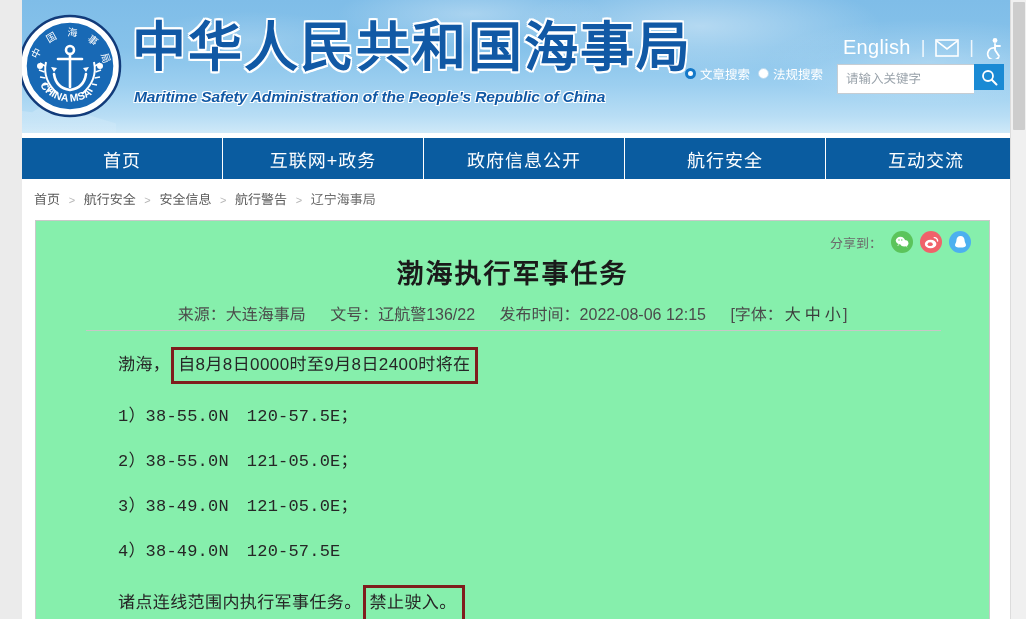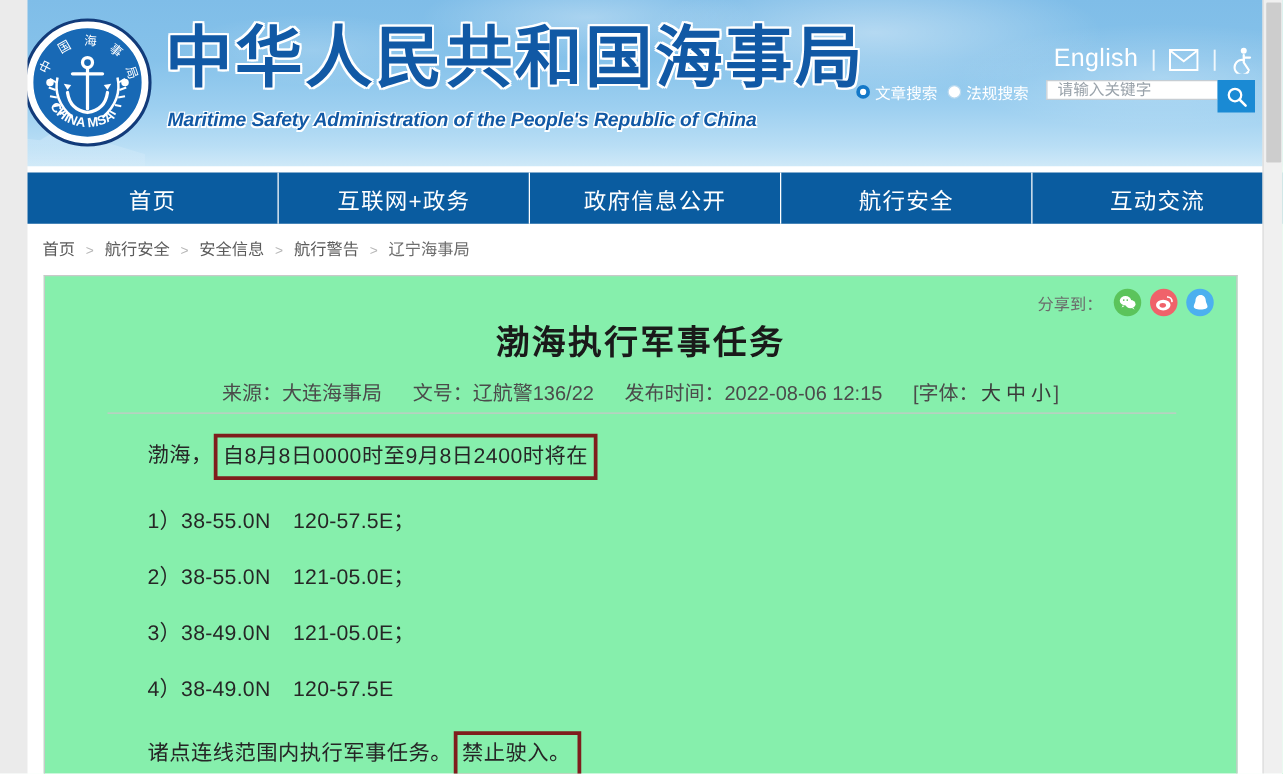--- a/index.html
+++ b/index.html
@@ -132,21 +132,21 @@
     position: relative;
   }
   .radio-dot.checked { background: #ffffff; border: 3px solid #1378c8; }
   .search-box {
     display: flex; align-items: stretch;
     height: 26px;
     margin-left: 6px;
   }
   .search-input {
     width: 137px;
-    height: 16px;
+    height: 30px;
     border: 1px solid #c6cdd3;
     border-right: none;
     background: #ffffff;
     font-size: 12.5px;
     color: #333;
     padding: 0 8px;
     outline: none;
     font-family: "Liberation Sans", sans-serif;
   }
   .search-input::placeholder { color: #9aa3ab; }
@@ -261,21 +261,21 @@
     font-size: 17px;
     color: #262626;
     line-height: 1;
   }
   .body-line {
     margin-bottom: 21px;
     white-space: nowrap;
     line-height: 24px;
     letter-spacing: .4px;
   }
-  .body-line.coord { margin-bottom: 21px; letter-spacing: .2px; }
+  .body-line.coord { margin-bottom: 21px; letter-spacing: .2px; font-family: Liberation Mono, monospace; }
   .hl-box {
     display: inline-block;
     border: 3px solid #7f1d1d;
     padding: 4px 5px 5px 4px;
     margin: 0 0 0 1px;
     line-height: 22px;
     vertical-align: middle;
   }
   .coord-gap { display: inline-block; width: 18px; }
 

